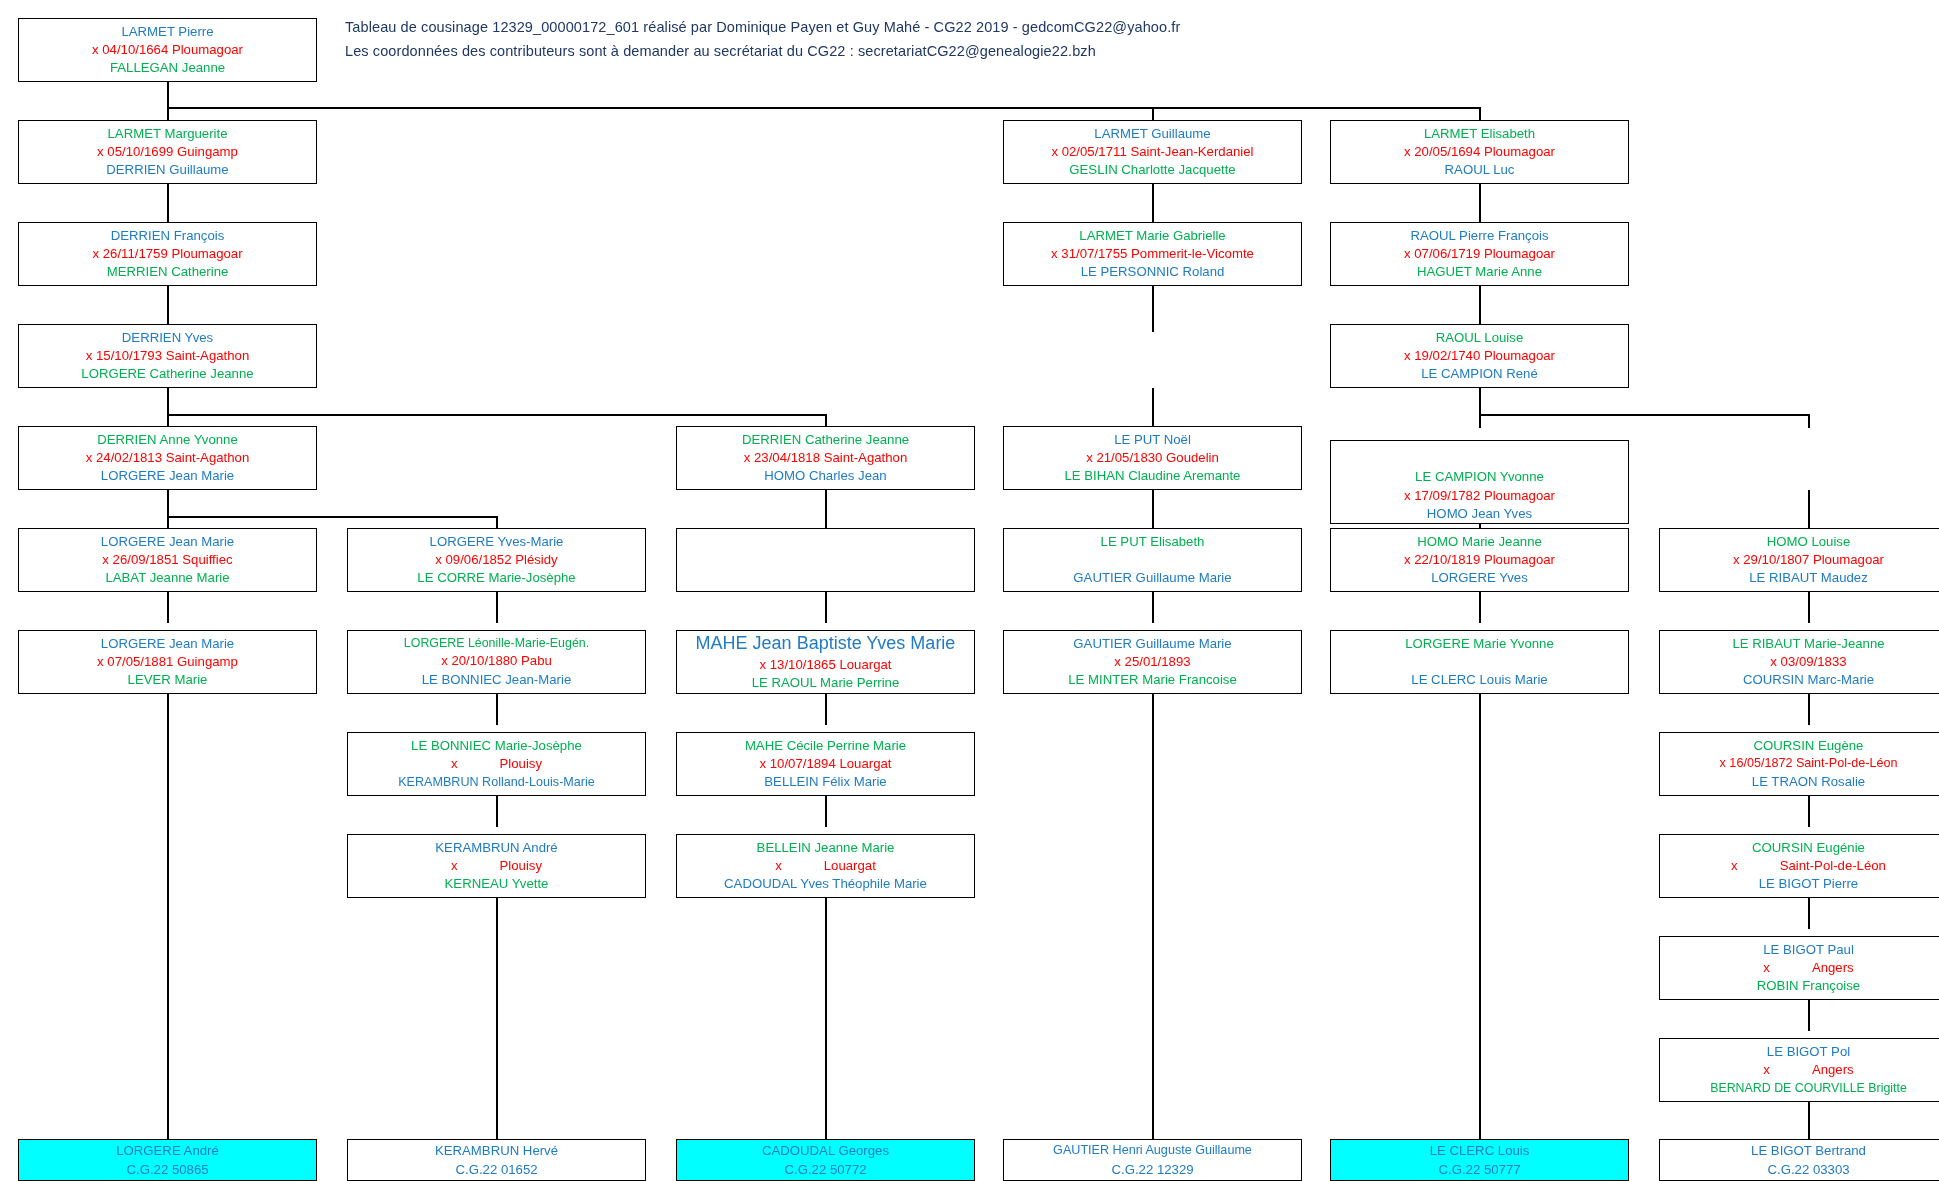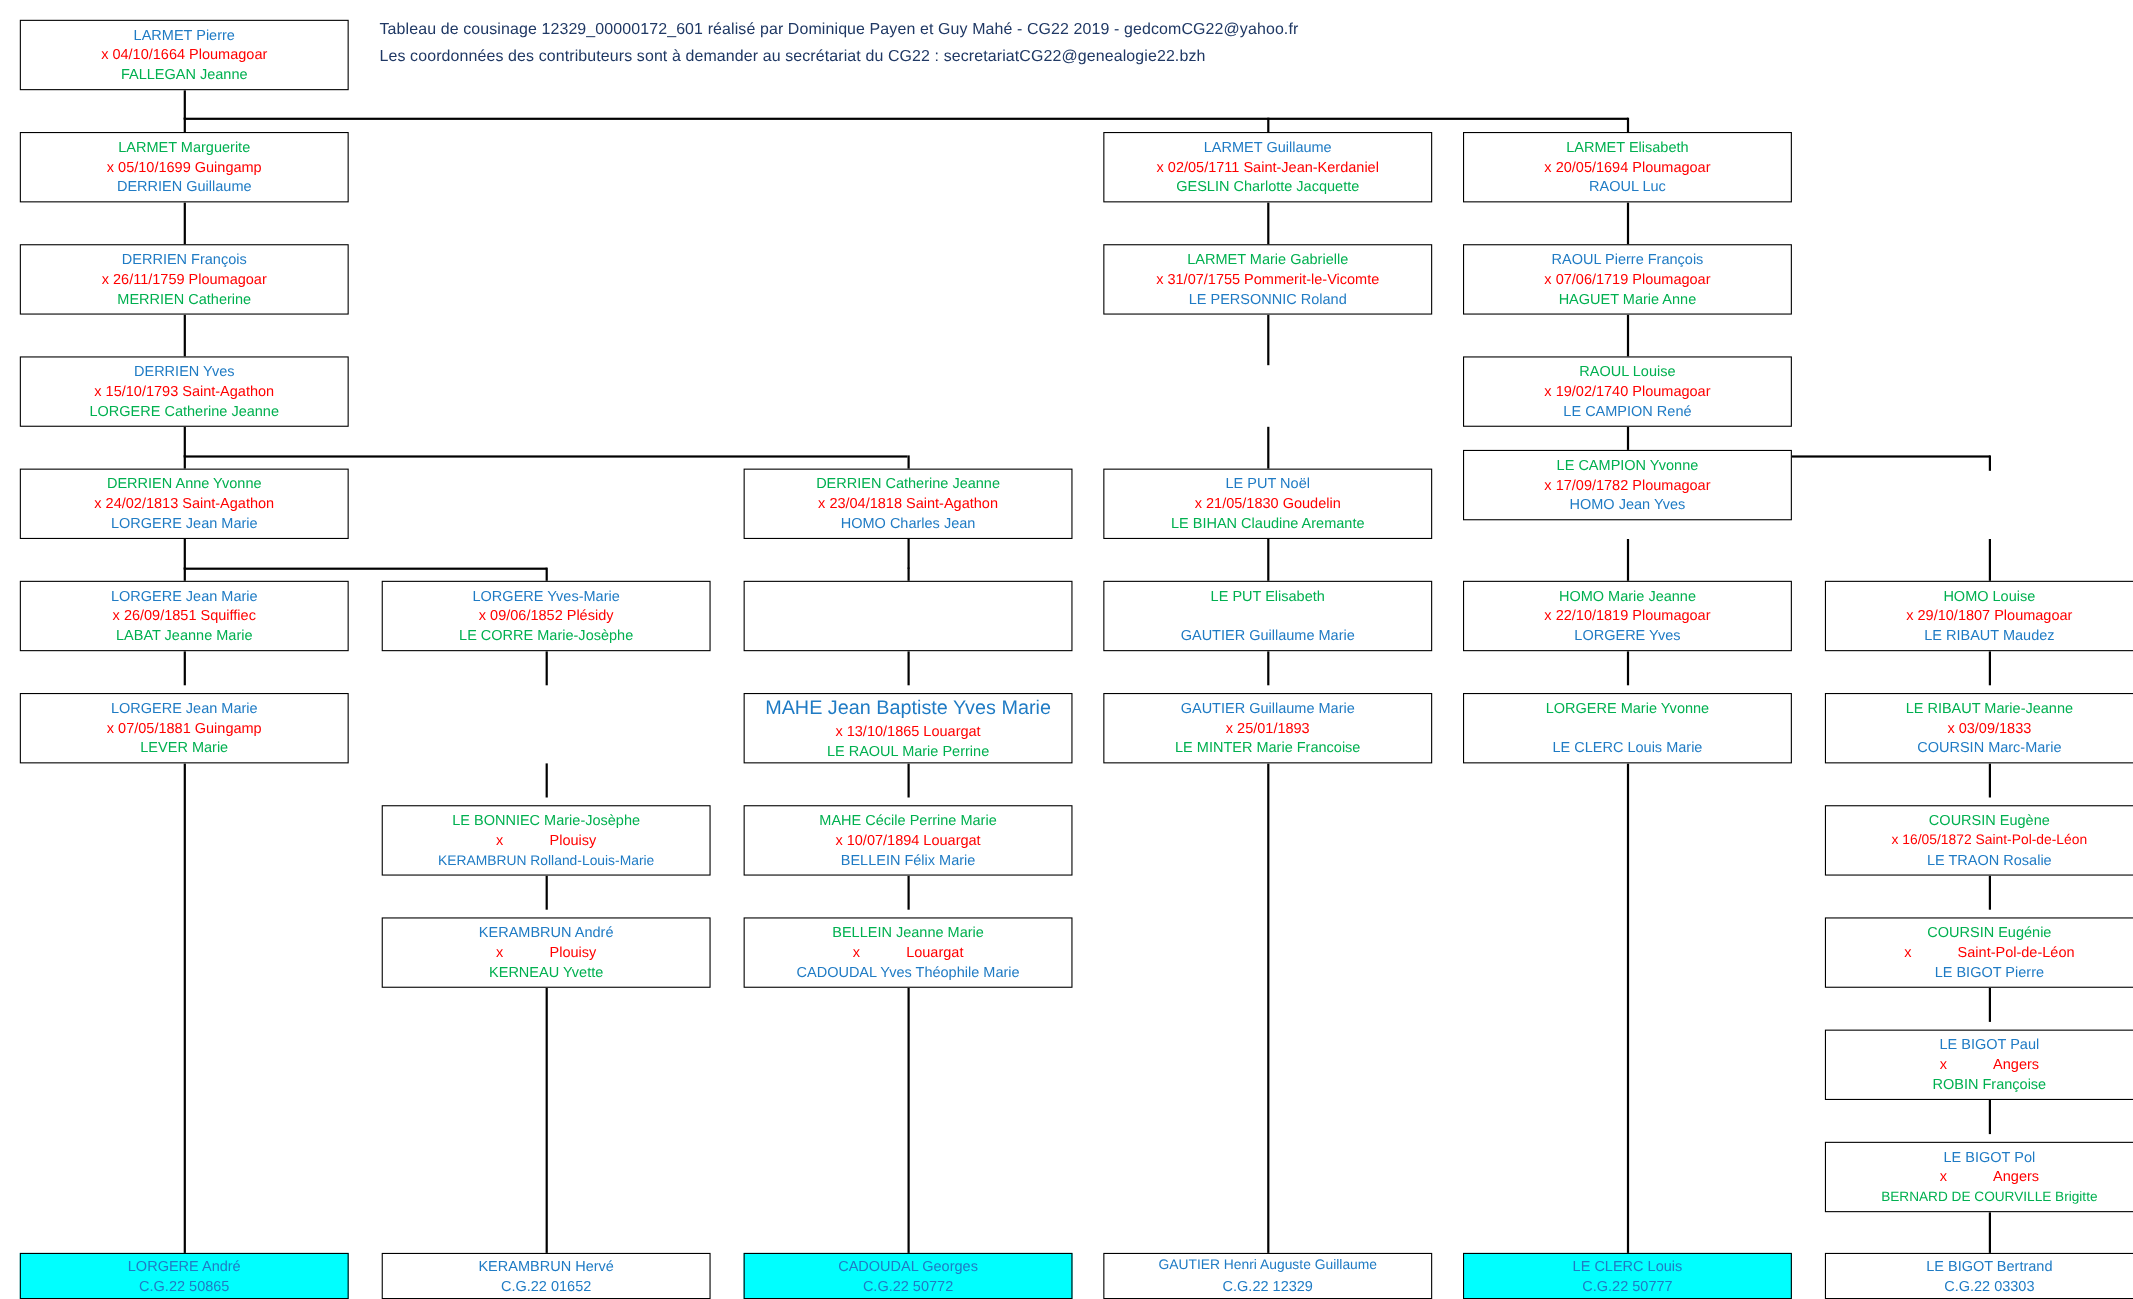--- a/index.html
+++ b/index.html
@@ -196,21 +196,21 @@
   <div class="box" style="left:676px;top:426px;width:299px;height:64px;">
     <span class="l nm-g">DERRIEN Catherine Jeanne</span>
     <span class="l mr">x 23/04/1818 Saint-Agathon</span>
     <span class="l sp-b">HOMO Charles Jean</span>
   </div>
   <div class="box" style="left:1003px;top:426px;width:299px;height:64px;">
     <span class="l nm-b">LE PUT Noël</span>
     <span class="l mr">x 21/05/1830 Goudelin</span>
     <span class="l sp-g">LE BIHAN Claudine Aremante</span>
   </div>
-  <div class="box" style="left:1330px;top:409px;width:299px;height:64px;">
+  <div class="box" style="left:1330px;top:440px;width:299px;height:84px;justify-content:flex-end;">
     <span class="l nm-g">LE CAMPION Yvonne</span>
     <span class="l mr">x 17/09/1782 Ploumagoar</span>
     <span class="l sp-b">HOMO Jean Yves</span>
   </div>
 
   <div class="box" style="left:18px;top:528px;width:299px;height:64px;">
     <span class="l nm-b">LORGERE Jean Marie</span>
     <span class="l mr">x 26/09/1851 Squiffiec</span>
     <span class="l sp-g">LABAT Jeanne Marie</span>
   </div>
@@ -238,20 +238,25 @@
     <span class="l nm-g">HOMO Louise</span>
     <span class="l mr">x 29/10/1807 Ploumagoar</span>
     <span class="l sp-b">LE RIBAUT Maudez</span>
   </div>
 
   <div class="box" style="left:18px;top:630px;width:299px;height:64px;">
     <span class="l nm-b">LORGERE Jean Marie</span>
     <span class="l mr">x 07/05/1881 Guingamp</span>
     <span class="l sp-g">LEVER Marie</span>
   </div>
+  <div class="box" style="left:347px;top:630px;width:299px;height:64px;">
+    <span class="l nm-g" style="font-size:12.4px;">LORGERE Léonille-Marie-Eugén.</span>
+    <span class="l mr">x 20/10/1880 Pabu</span>
+    <span class="l sp-b">LE BONNIEC Jean-Marie</span>
+  </div>
   <div class="box" style="left:676px;top:630px;width:299px;height:64px;">
     <span class="l nm-b" style="font-size:18px;">MAHE Jean Baptiste Yves Marie</span>
     <span class="l mr">x 13/10/1865 Louargat</span>
     <span class="l sp-g">LE RAOUL Marie Perrine</span>
   </div>
   <div class="box" style="left:1003px;top:630px;width:299px;height:64px;">
     <span class="l nm-b">GAUTIER Guillaume Marie</span>
     <span class="l mr">x 25/01/1893</span>
     <span class="l sp-g">LE MINTER Marie Francoise</span>
   </div>

